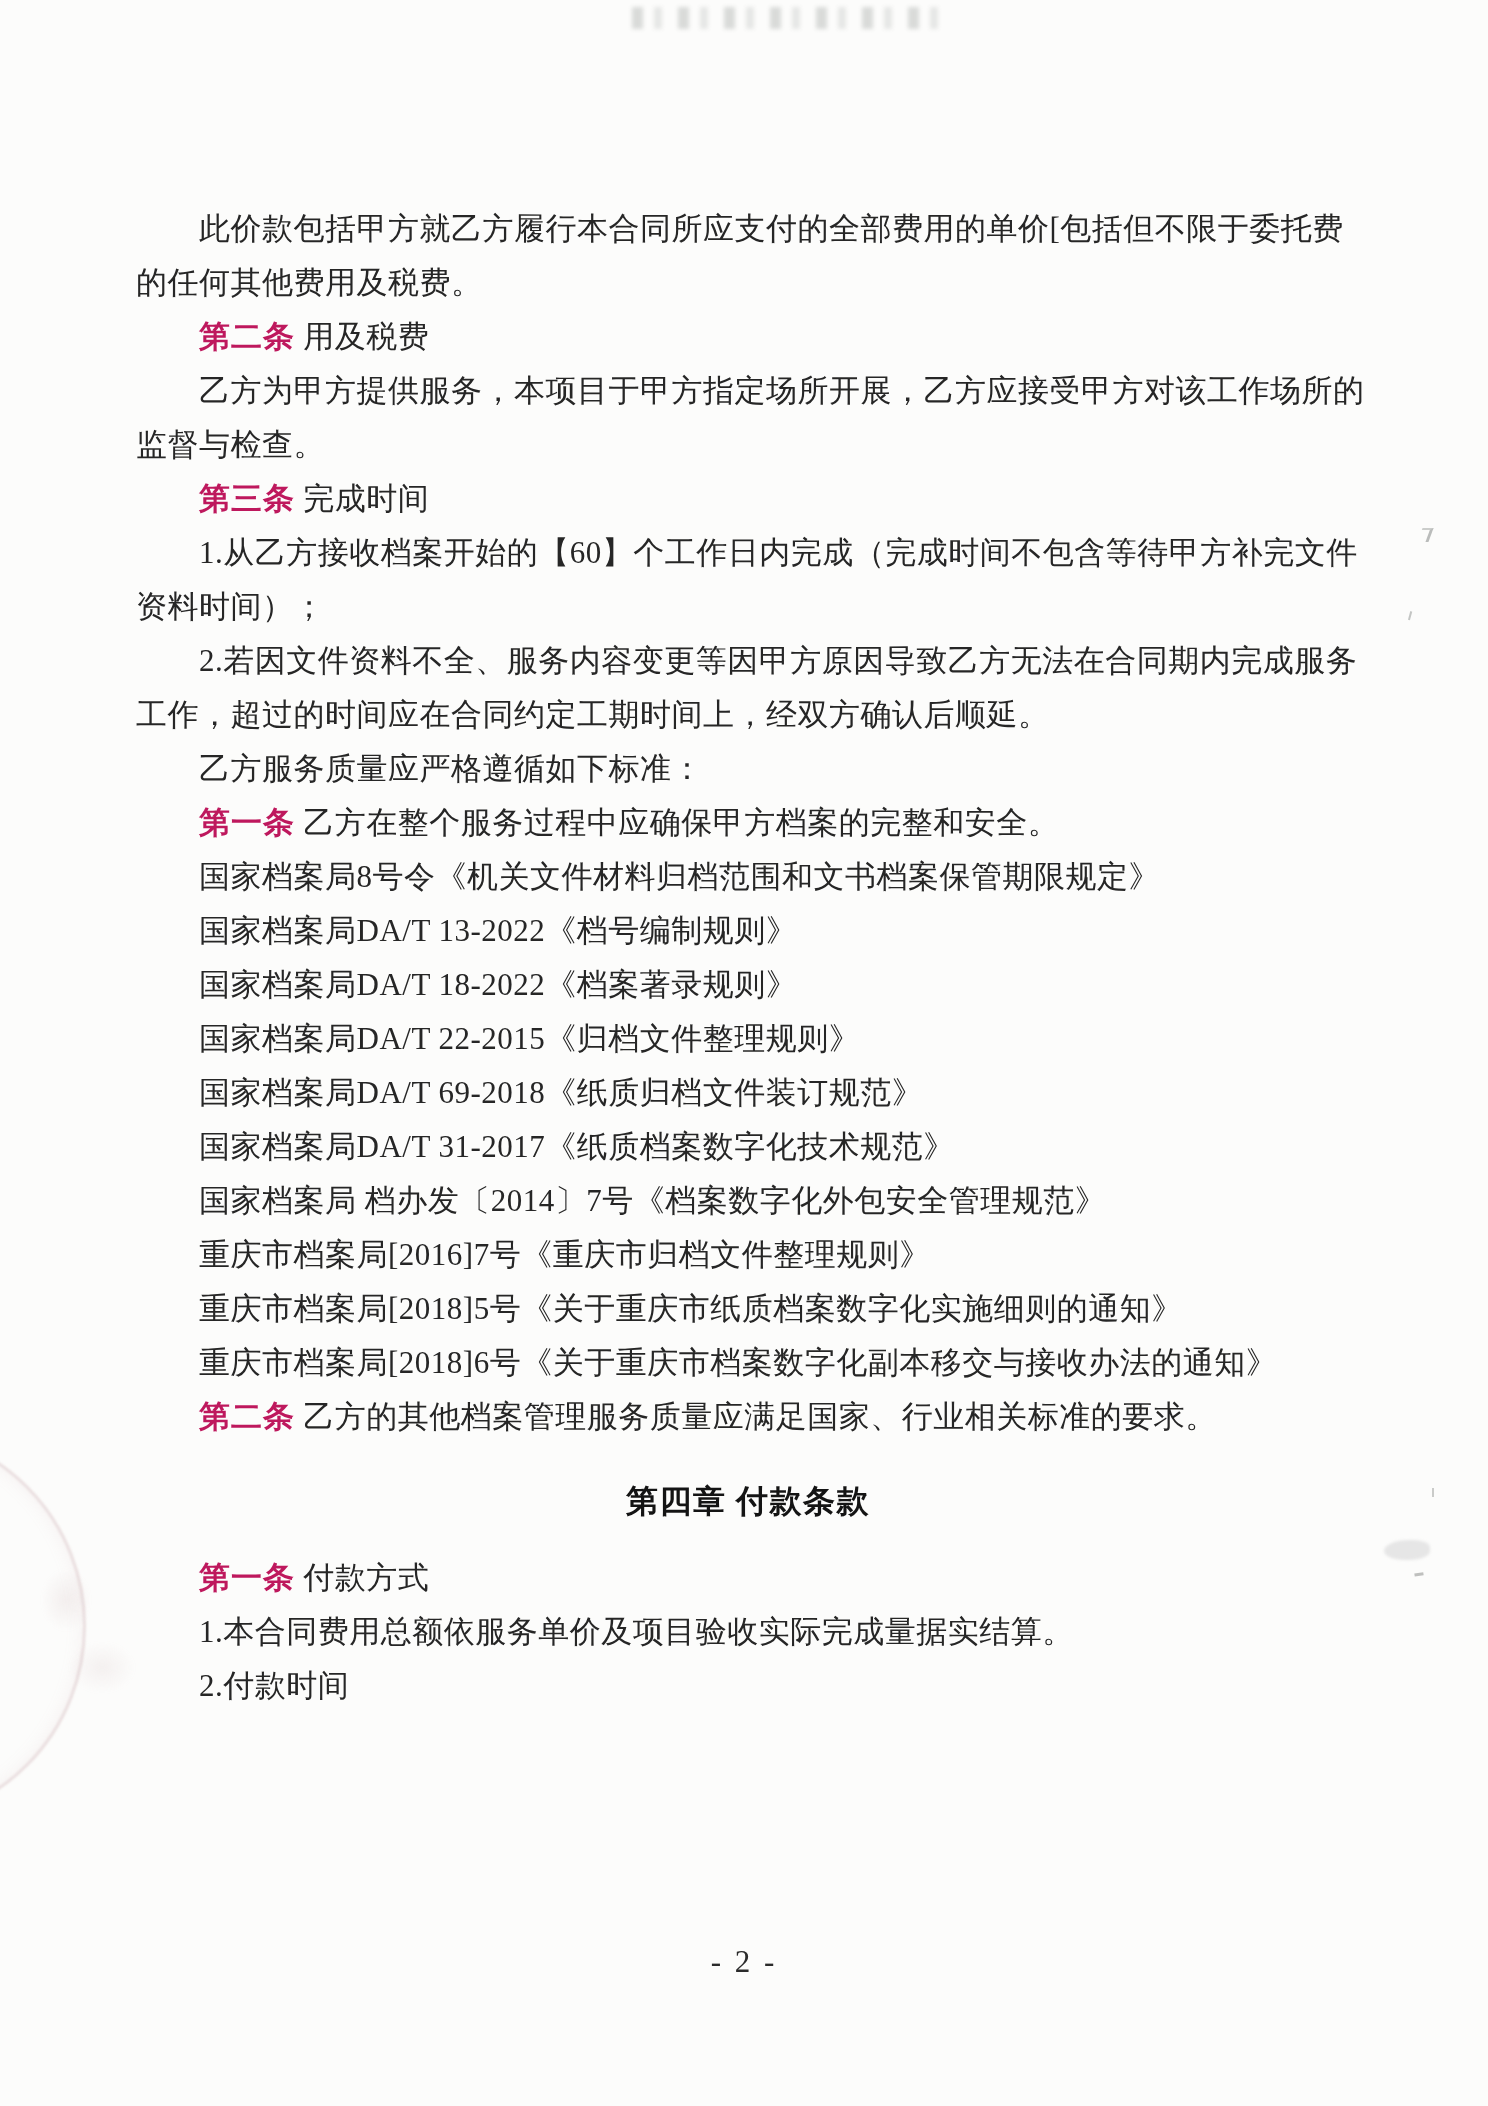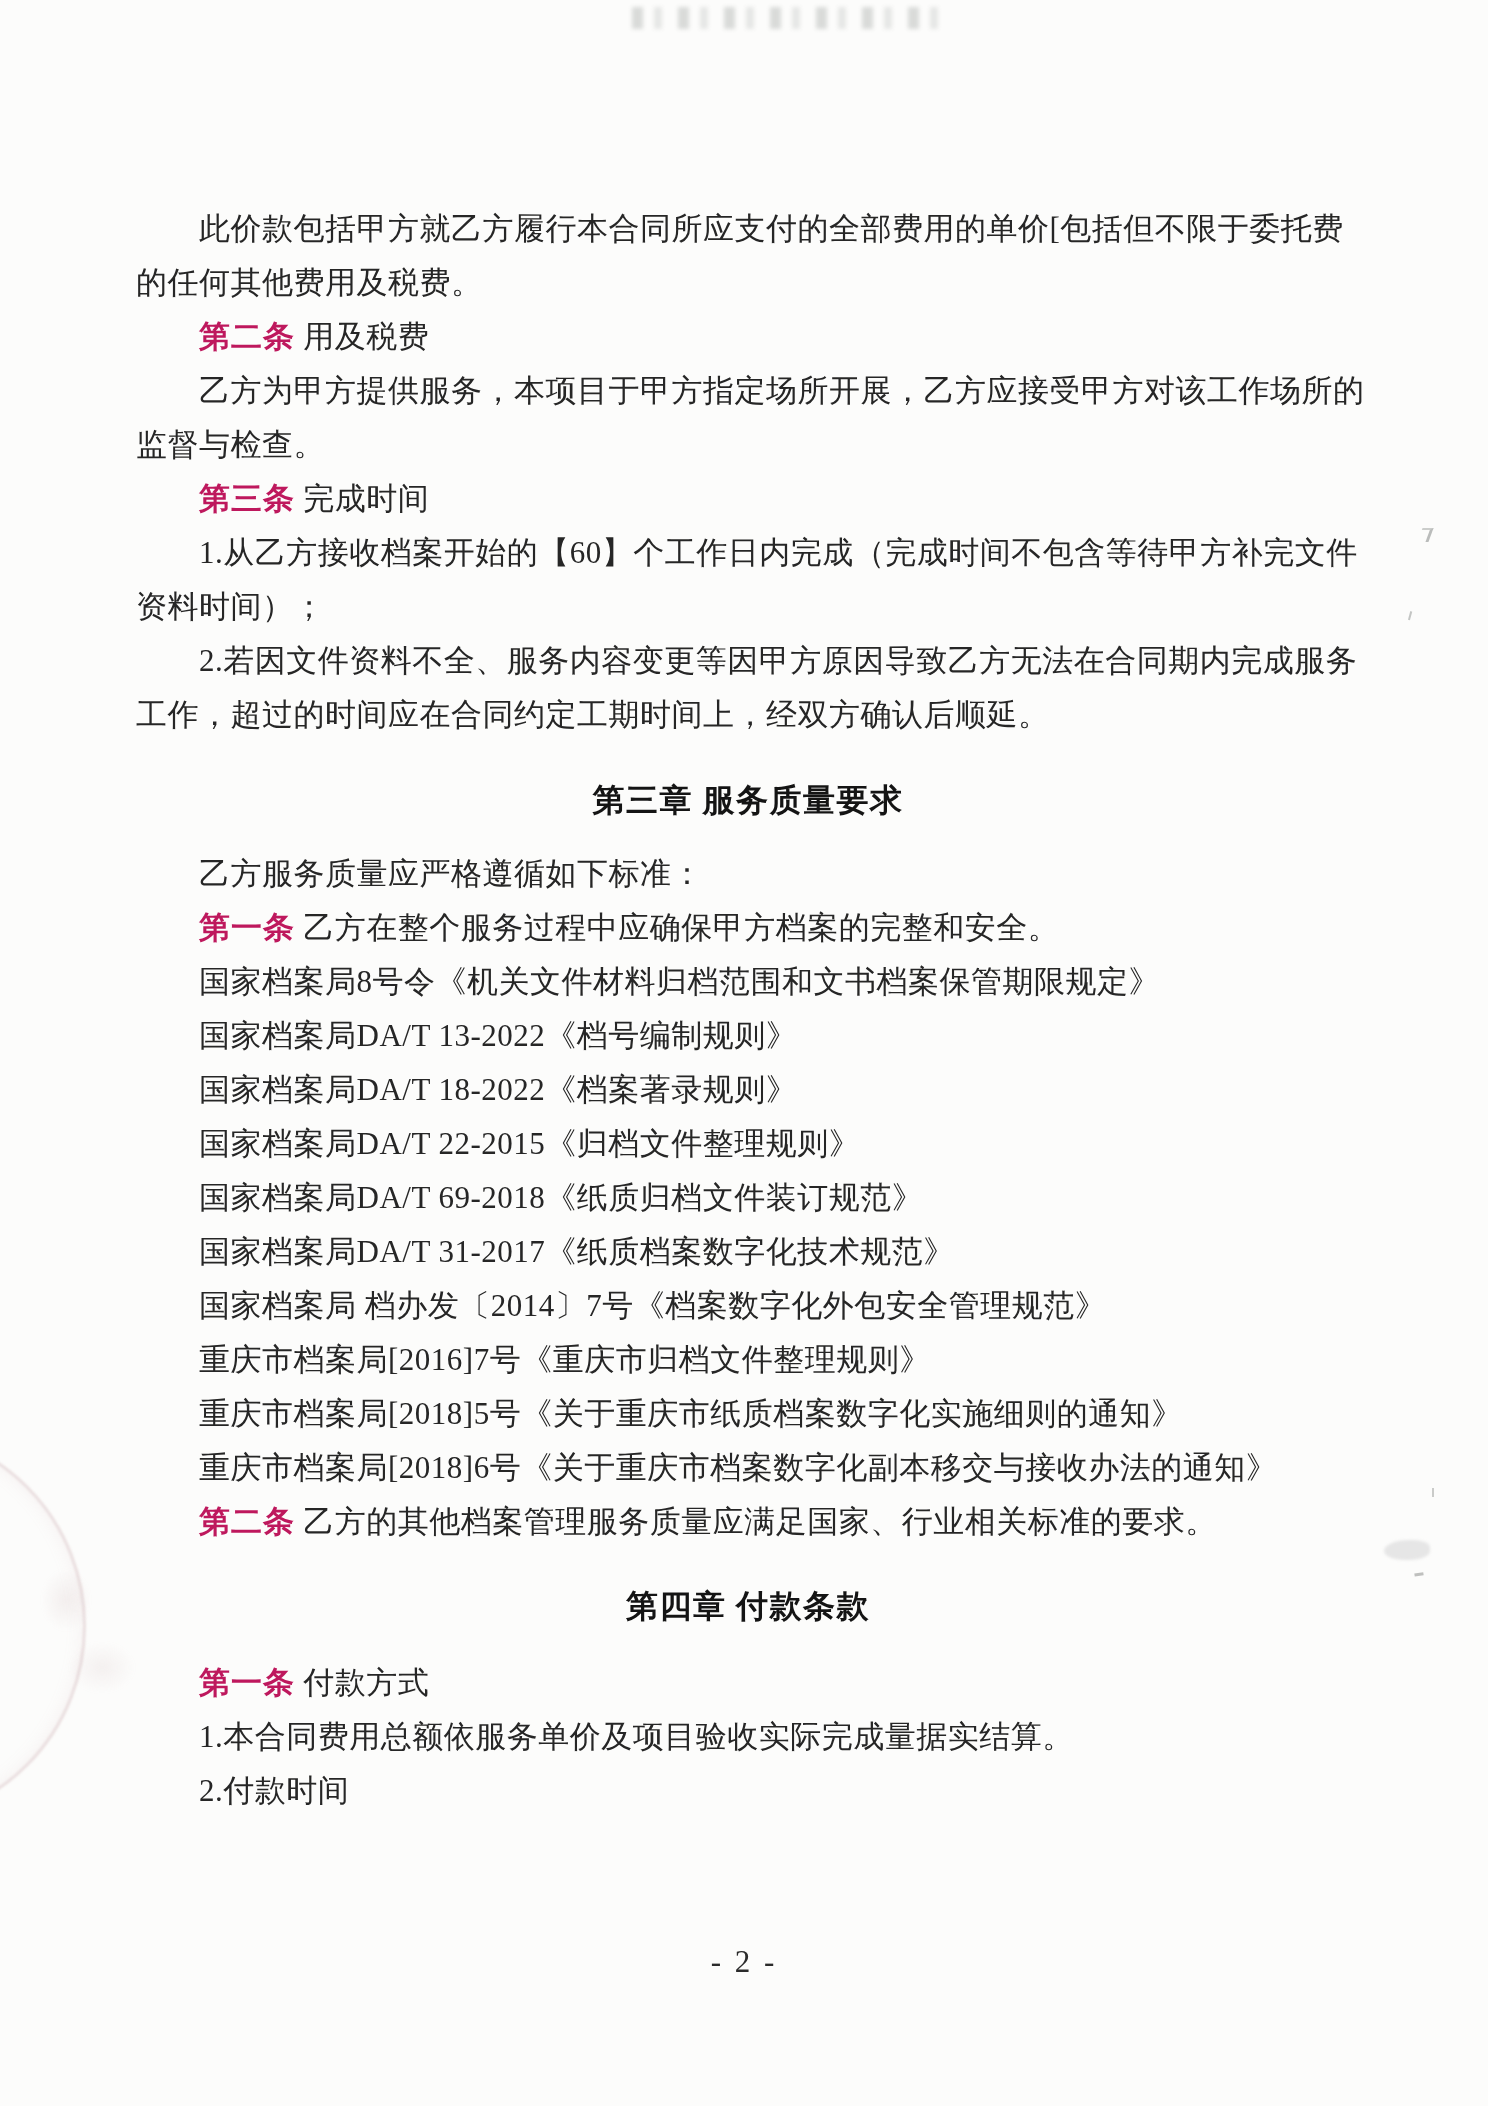--- a/index.html
+++ b/index.html
@@ -88,21 +88,20 @@
   <div class="ln ind"><span class="b">第二条</span><span> 用及税费</span></div>
   <div class="ln ind"><span>乙方为甲方提供服务，本项目于甲方指定场所开展，乙方应接受甲方对该工作场所的</span></div>
   <div class="ln"><span>监督与检查。</span></div>
 
   <div class="ln ind"><span class="b">第三条</span><span> 完成时间</span></div>
   <div class="ln ind"><span>1.从乙方接收档案开始的【60】个工作日内完成（完成时间不包含等待甲方补完文件</span></div>
   <div class="ln"><span>资料时间）；</span></div>
   <div class="ln ind"><span>2.若因文件资料不全、服务内容变更等因甲方原因导致乙方无法在合同期内完成服务</span></div>
   <div class="ln"><span>工作，超过的时间应在合同约定工期时间上，经双方确认后顺延。</span></div>
 
-  <div class="chapter ch3">第三章 服务质量要求</div>
 
   <div class="ln ind"><span>乙方服务质量应严格遵循如下标准：</span></div>
   <div class="ln ind"><span class="b">第一条</span><span> 乙方在整个服务过程中应确保甲方档案的完整和安全。</span></div>
   <div class="ln ind"><span>国家档案局8号令《机关文件材料归档范围和文书档案保管期限规定》</span></div>
   <div class="ln ind"><span>国家档案局DA/T 13-2022《档号编制规则》</span></div>
   <div class="ln ind"><span>国家档案局DA/T 18-2022《档案著录规则》</span></div>
   <div class="ln ind"><span>国家档案局DA/T 22-2015《归档文件整理规则》</span></div>
   <div class="ln ind"><span>国家档案局DA/T 69-2018《纸质归档文件装订规范》</span></div>
   <div class="ln ind"><span>国家档案局DA/T 31-2017《纸质档案数字化技术规范》</span></div>
   <div class="ln ind"><span>国家档案局 档办发〔2014〕7号《档案数字化外包安全管理规范》</span></div>

